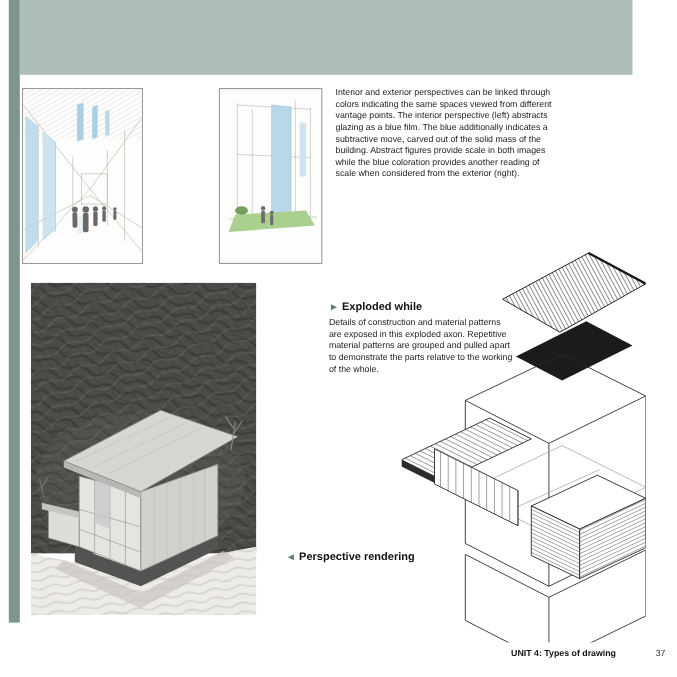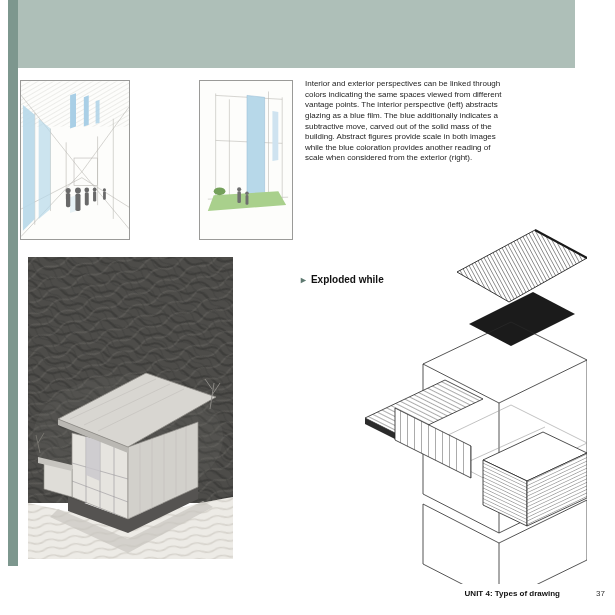--- a/index.html
+++ b/index.html
@@ -110,23 +110,25 @@
     </g>
   </svg>
 </div>
 
 <div class="caption" id="cap-finding">
   <p>Interior and exterior perspectives can be linked through colors indicating the same spaces viewed from different vantage points. The interior perspective (left) abstracts glazing as a blue film. The blue additionally indicates a subtractive move, carved out of the solid mass of the building. Abstract figures provide scale in both images while the blue coloration provides another reading of scale when considered from the exterior (right).</p>
 </div>
 
 <div class="caption" id="cap-axon">
   <h3><span class="arrow">►</span><span>Exploded while</span></h3>
+  <p>Details of construction and material patterns are exposed in this exploded axon. Repetitive material patterns are grouped and pulled apart to demonstrate the parts relative to the working of the whole.</p>
 </div>
 
 <div class="caption" id="cap-persp">
+  <h3><span class="arrow">◄</span><span>Perspective rendering</span></h3>
 </div>
 
 <div class="fig" id="fig-graphite">
   <svg viewBox="0 0 205 302">
     <defs>
       <pattern id="scribA" width="28" height="10" patternUnits="userSpaceOnUse" patternTransform="rotate(14)">
         <path d="M0 5 Q7 0 14 5 T28 5" fill="none" stroke="#2e2d2b" stroke-width="2.2" opacity="0.5"></path>
       </pattern>
       <pattern id="scribB" width="34" height="12" patternUnits="userSpaceOnUse" patternTransform="rotate(-24)">
         <path d="M0 6 Q8.5 1 17 6 T34 6" fill="none" stroke="#6a6864" stroke-width="1.6" opacity="0.5"></path>

